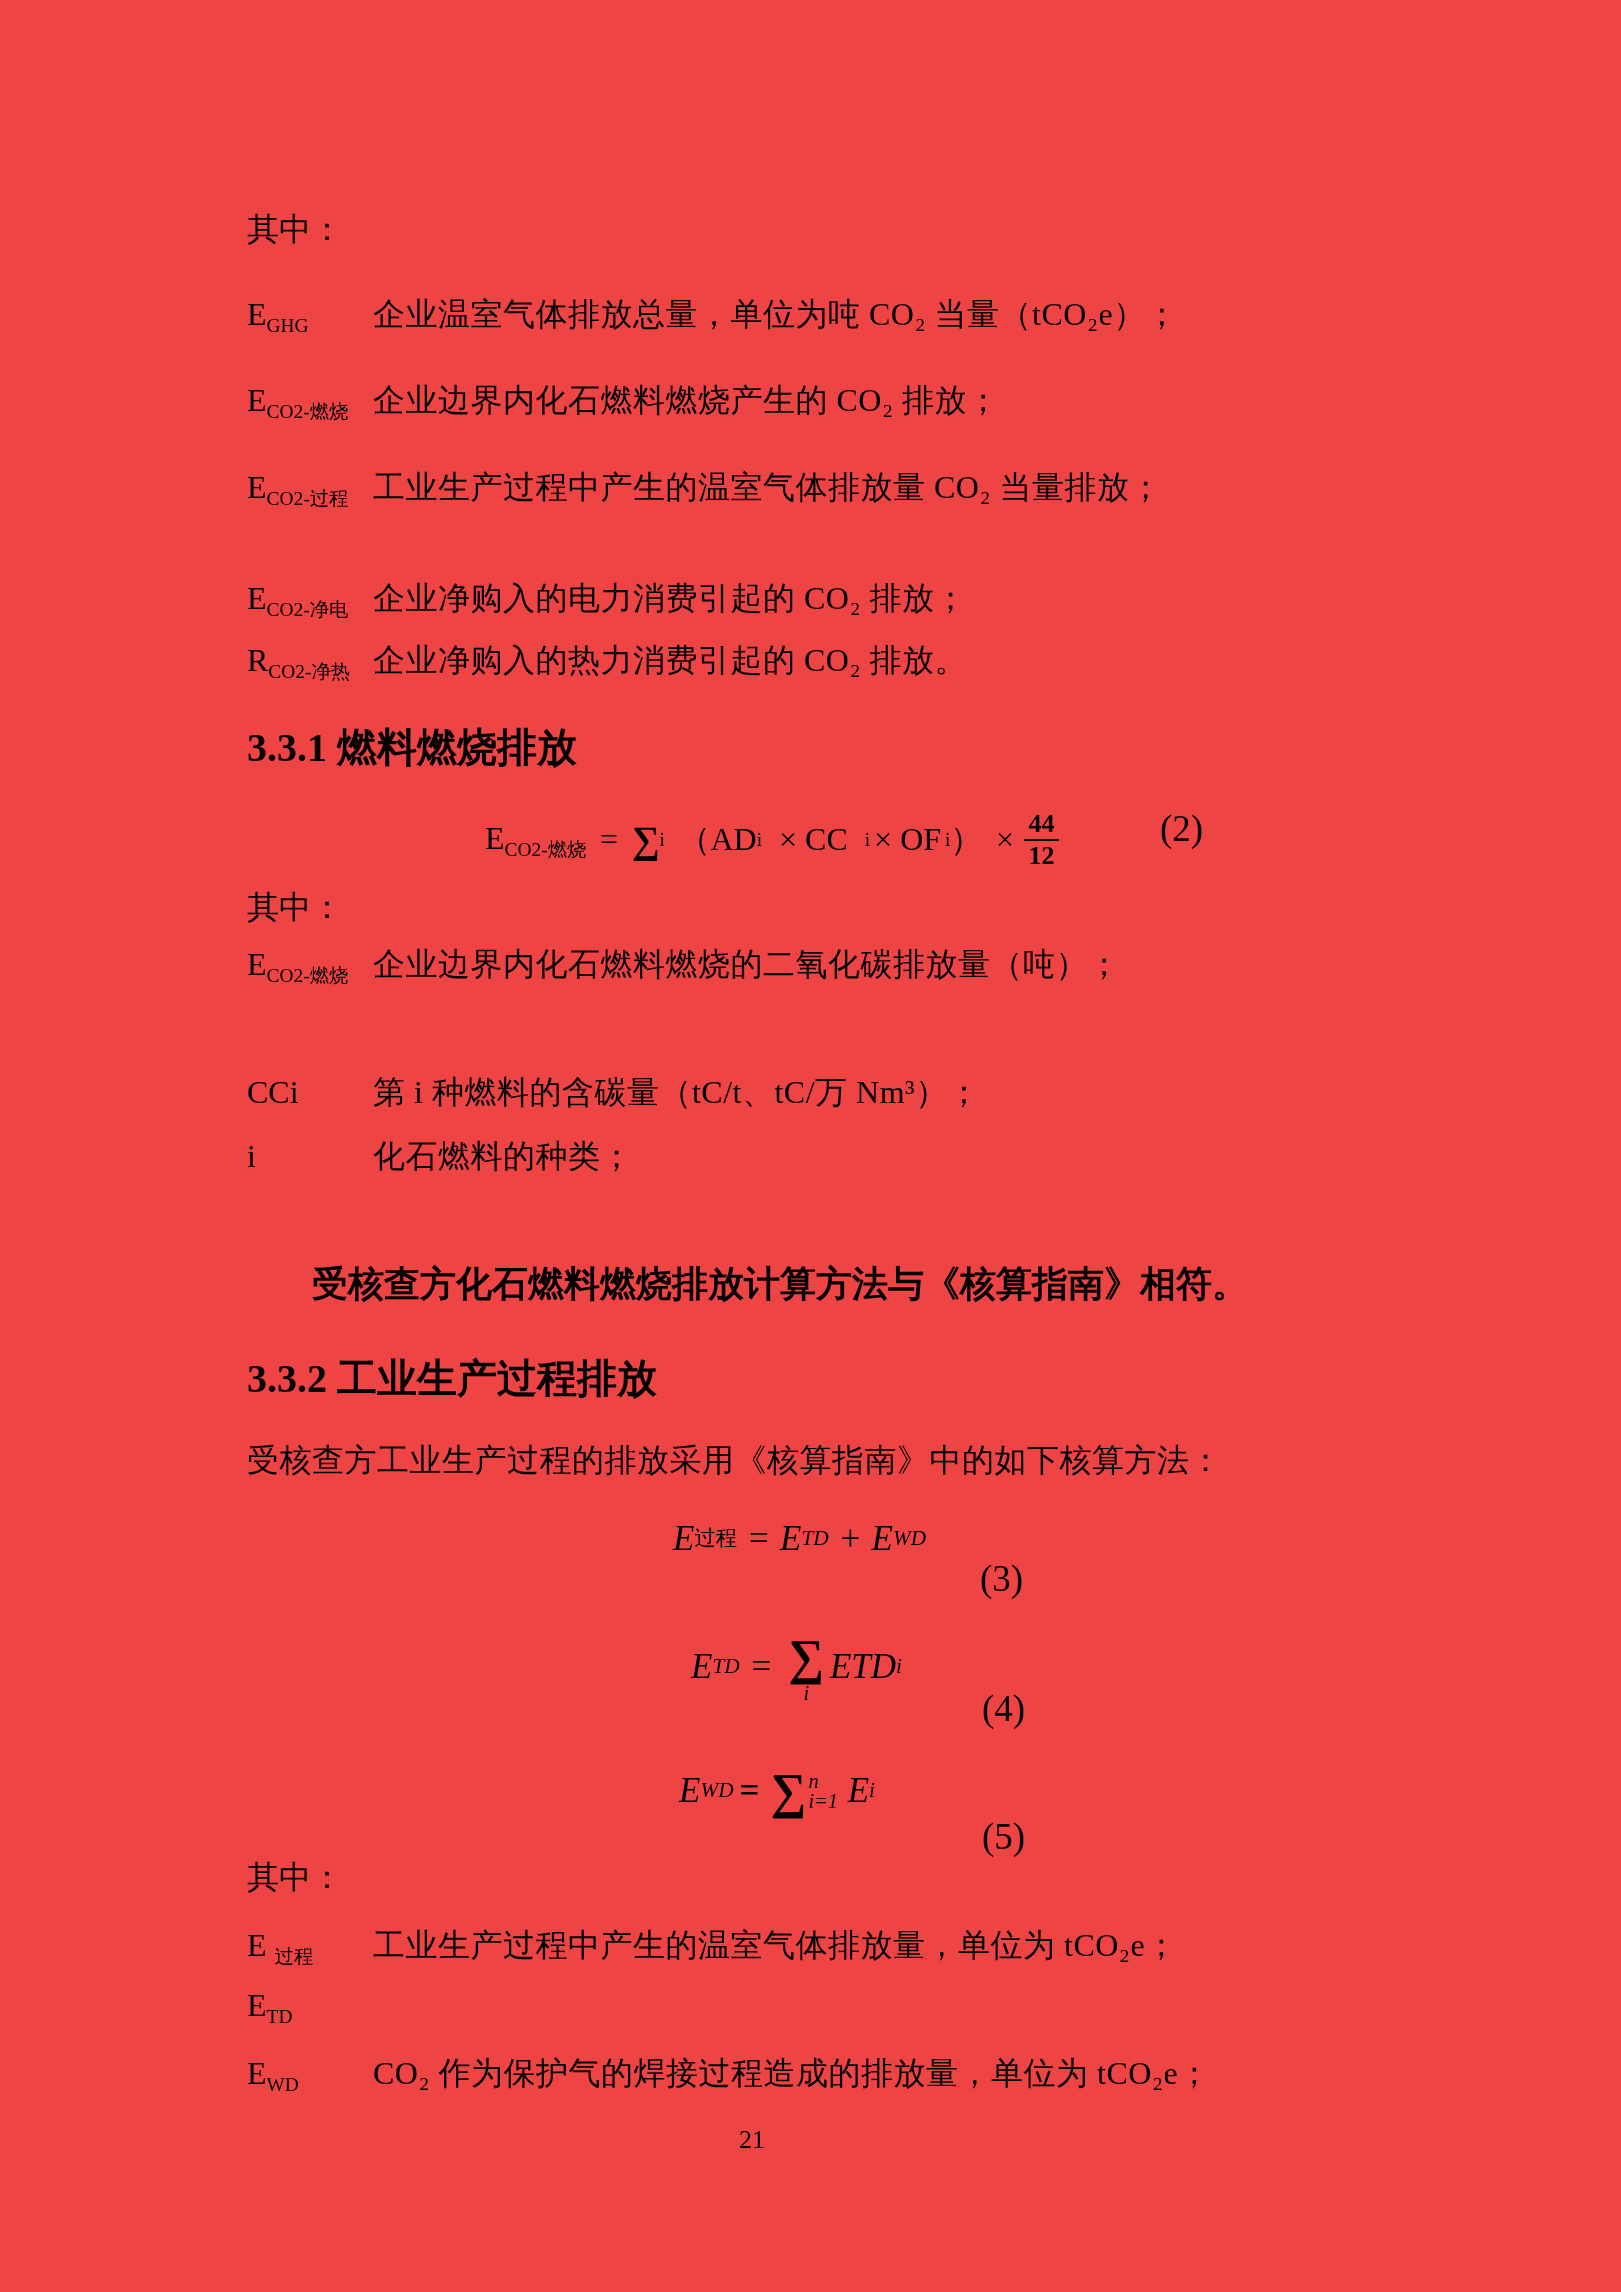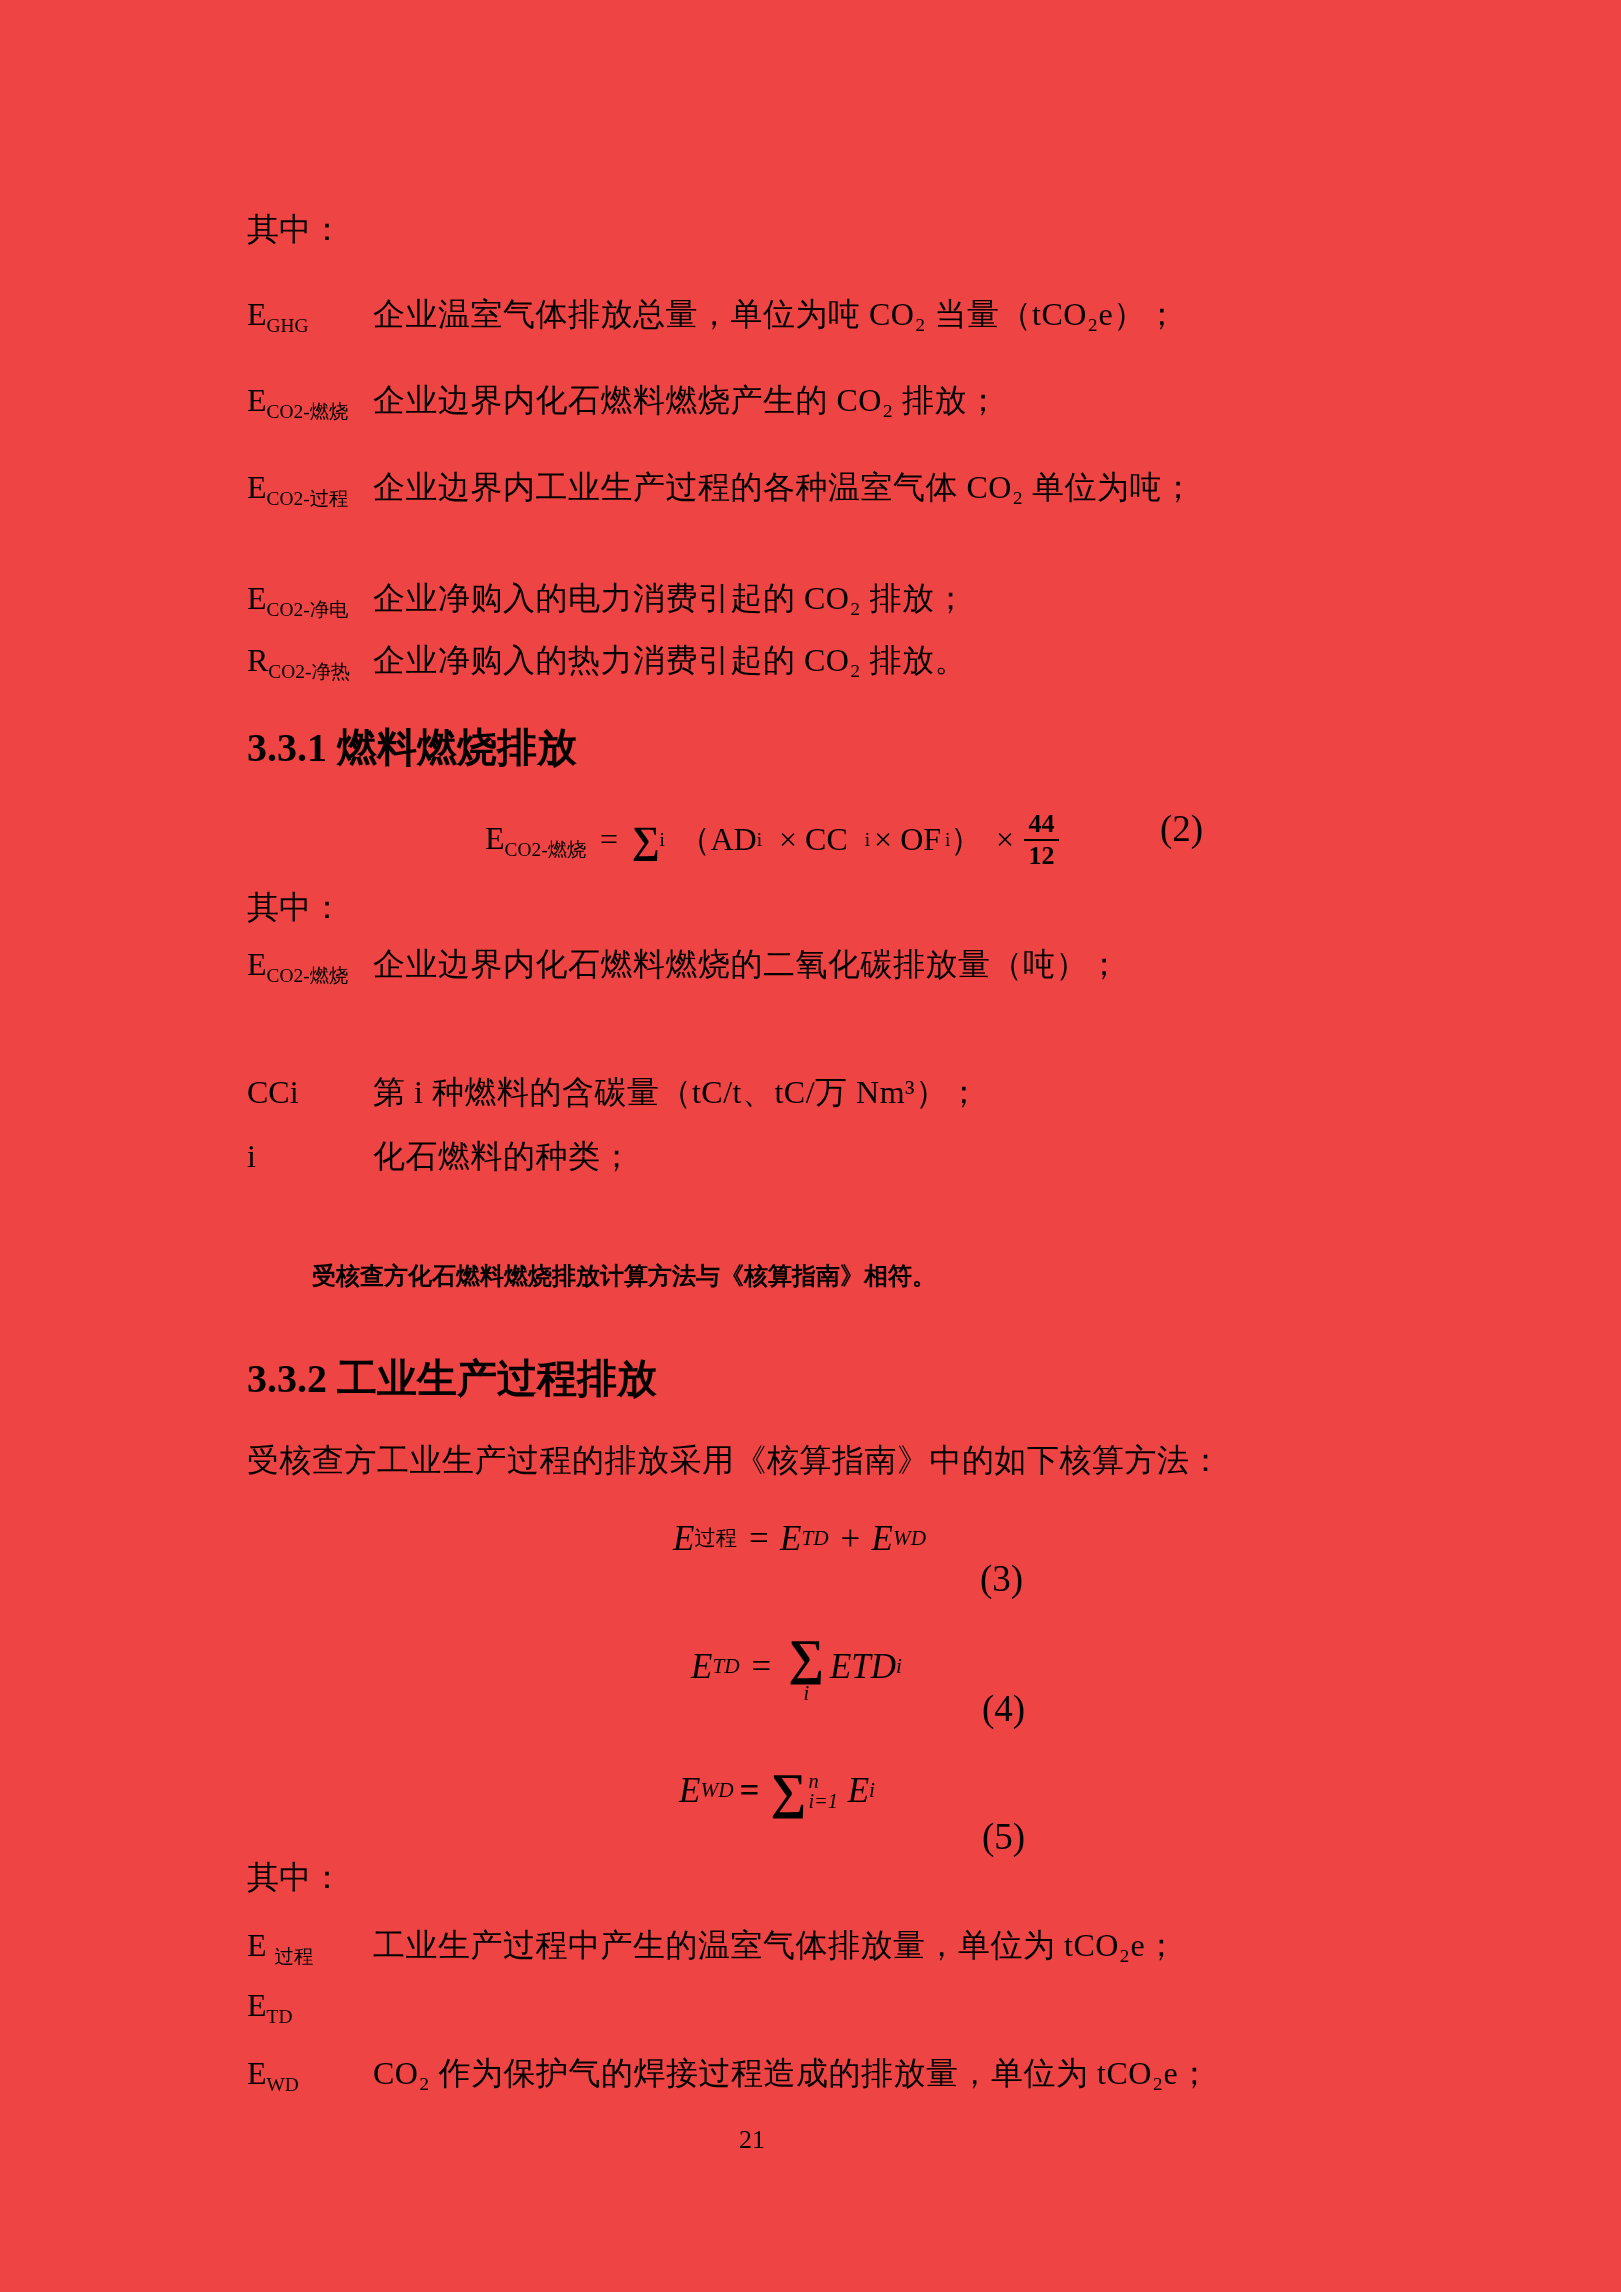--- a/index.html
+++ b/index.html
@@ -13,21 +13,21 @@
     font-size:32px;
     overflow:hidden;
   }
   .abs { position:absolute; }
   .where { left:247px; font-size:32px; }
   .defrow { left:247px; width:1223px; display:flex; align-items:baseline; }
   .deflabel { width:126px; flex:0 0 126px; white-space:nowrap; }
   .deflabel sub, .symsub { font-size:19.4px; line-height:1; }
   .defdesc { flex:1; white-space:nowrap; letter-spacing:0.5px; }
   .heading { left:247px; font-size:40px; font-weight:bold; white-space:nowrap; }
-  .boldnote { left:312px; font-size:24px; font-weight:bold; white-space:nowrap; }
+  .boldnote { left:312px; font-size:36px; font-weight:bold; white-space:nowrap; }
   .para { left:247px; font-size:32px; white-space:nowrap; letter-spacing:0.5px; }
 
   
   .formula2 { left:485px; top:798px; height:83px; display:flex; align-items:center; font-size:32px; white-space:nowrap; }
   .formula2 .gap { display:inline-block; width:13.6px; }
   .formula2 .sigma { font-size:39px; font-weight:bold; }
   .frac { display:inline-flex; flex-direction:column; align-items:center; font-size:26px; font-weight:bold; line-height:1.15; margin-left:9.7px; }
   .frac .num { border-bottom:2.9px solid #000; padding:0 4.9px; }
 
   
@@ -52,21 +52,21 @@
   <div class="abs defrow" style="top:293px">
     <span class="deflabel"><span>E</span><sub>GHG</sub></span>
     <span class="defdesc">企业温室气体排放总量，单位为吨 CO₂ 当量（tCO₂e）；</span>
   </div>
   <div class="abs defrow" style="top:379px">
     <span class="deflabel"><span>E</span><sub>CO2-燃烧</sub></span>
     <span class="defdesc">企业边界内化石燃料燃烧产生的 CO₂ 排放；</span>
   </div>
   <div class="abs defrow" style="top:466px">
     <span class="deflabel"><span>E</span><sub>CO2-过程</sub></span>
-    <span class="defdesc">企业边界内工业生产过程的各种温室气体 CO₂ 单位为吨；</span>
+    <span class="defdesc">工业生产过程中产生的温室气体排放量 CO₂ 当量排放；</span>
   </div>
   <div class="abs defrow" style="top:577px">
     <span class="deflabel"><span>E</span><sub>CO2-净电</sub></span>
     <span class="defdesc">企业净购入的电力消费引起的 CO₂ 排放；</span>
   </div>
   <div class="abs defrow" style="top:639px">
     <span class="deflabel"><span>R</span><sub>CO2-净热</sub></span>
     <span class="defdesc">企业净购入的热力消费引起的 CO₂ 排放。</span>
   </div>
 

